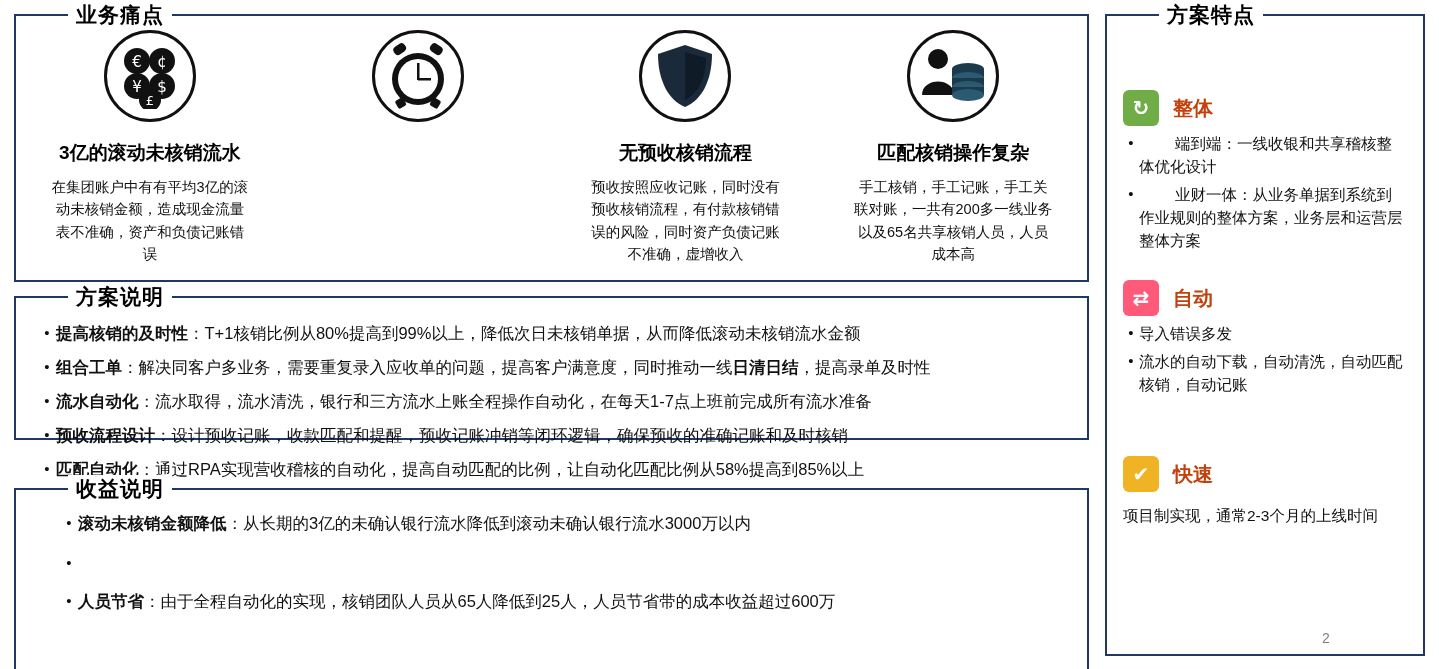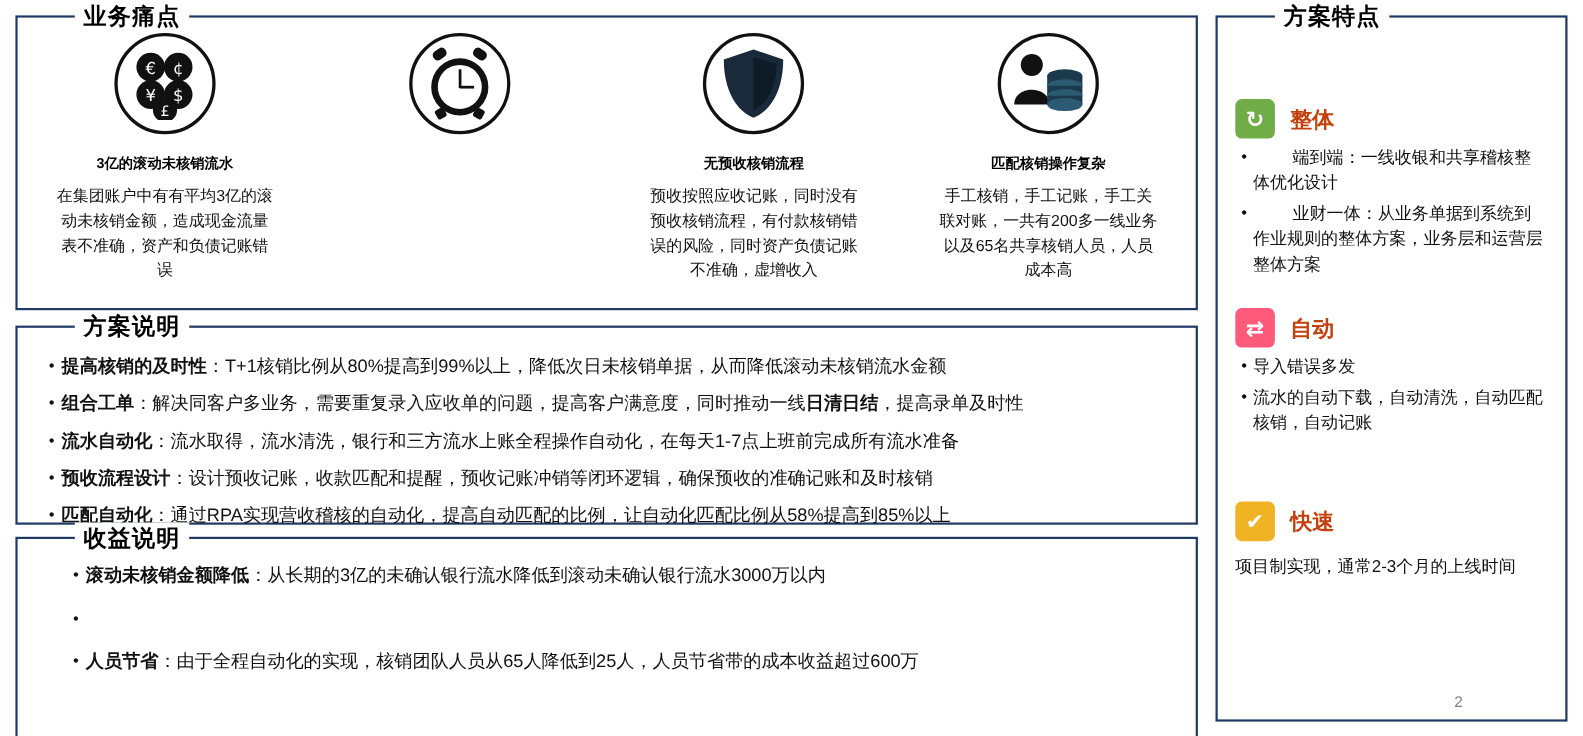--- a/index.html
+++ b/index.html
@@ -19,25 +19,25 @@
     position:absolute;top:-15px;left:16px;background:#ffffff;
     padding:0 8px;font-weight:bold;font-size:21px;color:#000;
     letter-spacing:1px;white-space:nowrap;margin-left:36px;
   }
 
   
   #pain{left:14px;top:14px;width:1075px;height:268px;}
   .pain-grid{display:flex;height:100%;padding-top:14px;box-sizing:border-box;}
   .pain-col{flex:1;display:flex;flex-direction:column;align-items:center;padding:0 10px;box-sizing:border-box;}
   .pain-icon{width:92px;height:92px;border-radius:50%;border:3px solid #111;display:flex;align-items:center;justify-content:center;box-sizing:border-box;background:#fff;}
-  .pain-h{font-weight:bold;font-size:13px;margin-top:18px;text-align:center;color:#000;white-space:nowrap;}
+  .pain-h{font-weight:bold;font-size:19px;margin-top:18px;text-align:center;color:#000;white-space:nowrap;}
   .pain-p{font-size:14.5px;line-height:1.55;text-align:center;margin-top:10px;color:#111;max-width:200px;}
 
   
-  #scheme{left:14px;top:296px;width:1075px;height:181px;}
+  #scheme{left:14px;top:296px;width:1075px;height:144px;}
   #benefit{left:14px;top:488px;width:1075px;height:188px;}
   .lines{padding:24px 14px 0 22px;}
   .line{display:flex;align-items:flex-start;font-size:16.5px;line-height:1.45;margin-bottom:10px;color:#111;}
   .bullet{width:18px;flex:0 0 18px;text-align:center;font-size:15px;line-height:1.45;}
   .line b{font-weight:bold;}
   #benefit .lines{padding-top:22px;padding-left:44px;}
   #benefit .line{font-size:16.5px;margin-bottom:16px;}
 
   
   #features{left:1105px;top:14px;width:320px;height:642px;}

